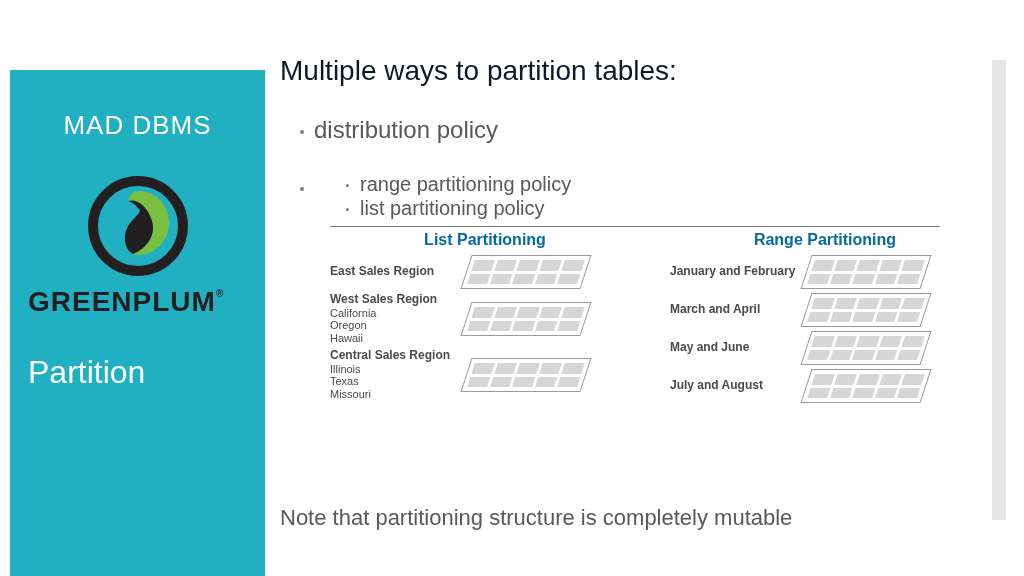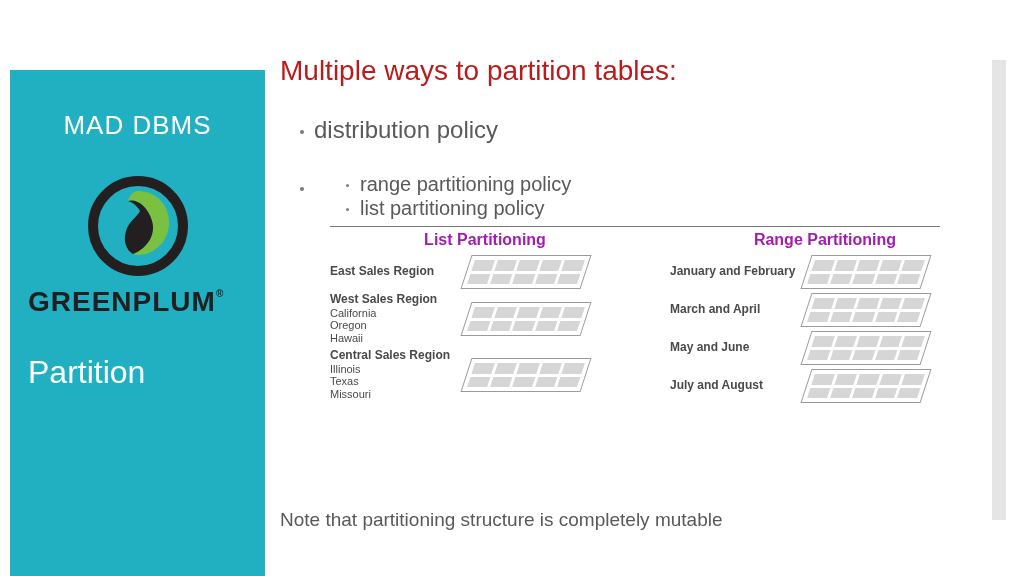--- a/index.html
+++ b/index.html
@@ -61,21 +61,21 @@
     margin-top: 36px;
   }
   .content {
     position: absolute;
     left: 280px;
     top: 55px;
     width: 700px;
   }
   .main-heading {
     font-size: 28px;
-    color: #b91c1c;
+    color: #0f172a;
   }
   ul.outer {
     list-style: none;
     padding: 0 0 0 20px;
     margin: 4px 0 0 0;
   }
   ul.outer > li {
     font-size: 24px;
     color: #595959;
     position: relative;
@@ -126,21 +126,21 @@
     margin-left: 50px;
   }
   .col {
     flex: 1;
   }
   .col-title {
     font-family: Arial, sans-serif;
     font-weight: 700;
     font-size: 16px;
     text-align: center;
-    color: #a21caf;
+    color: #0369a1;
     margin-bottom: 6px;
   }
   .part-row {
     display: flex;
     align-items: center;
     gap: 8px;
     margin-bottom: 4px;
   }
   .part-label {
     width: 128px;
@@ -166,21 +166,21 @@
     padding: 4px;
     box-sizing: border-box;
   }
   .tablet > div {
     background: #d6d6d6;
   }
   .note {
     position: absolute;
     left: 280px;
     bottom: 45px;
-    font-size: 19px;
+    font-size: 22px;
     color: #595959;
   }
   .scroll-thumb {
     position: absolute;
     right: 18px;
     top: 60px;
     width: 14px;
     height: 460px;
     background: #e5e5e5;
   }

